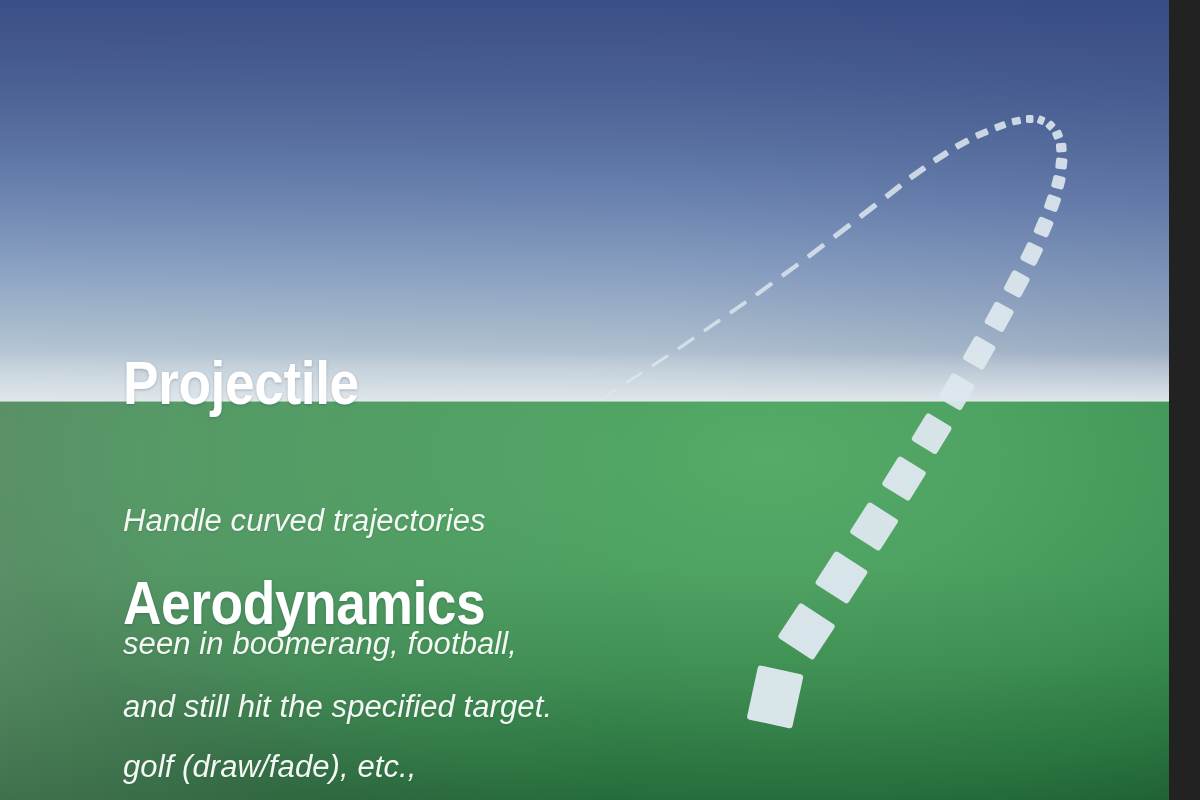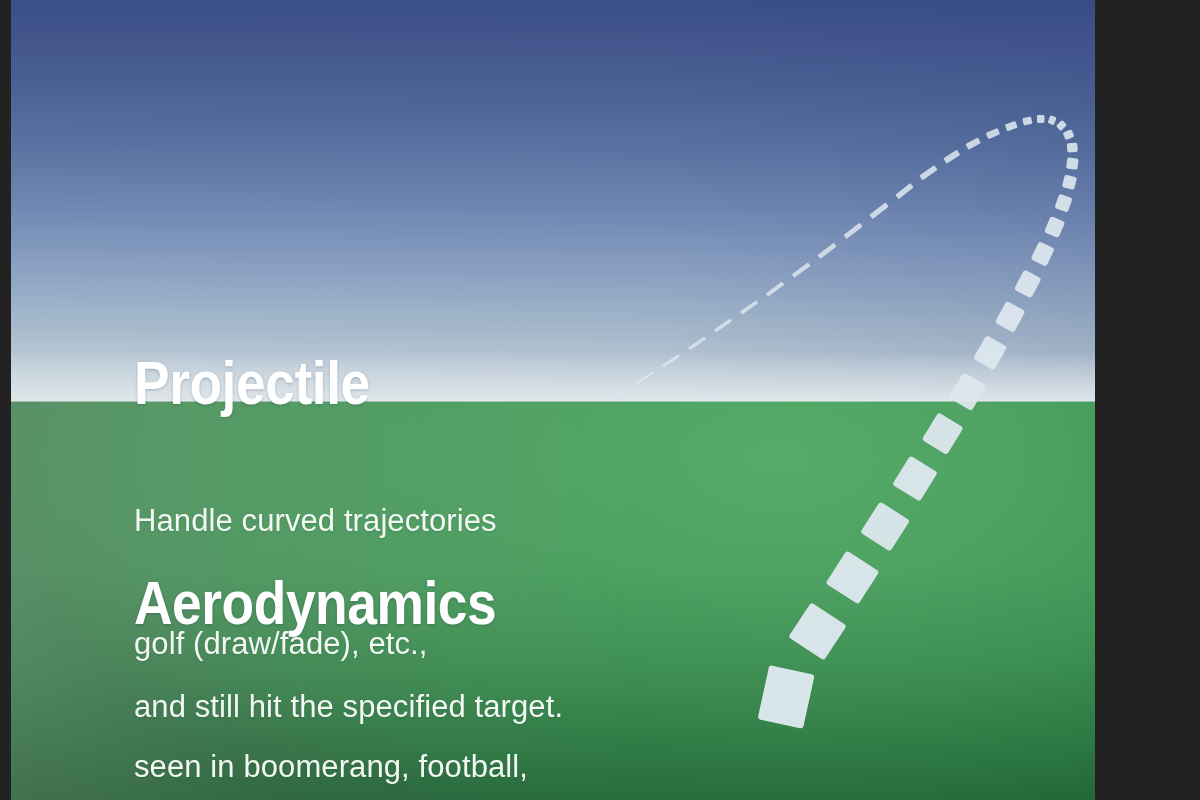--- a/index.html
+++ b/index.html
@@ -2,26 +2,25 @@
 <html><head>
 <meta charset="utf-8">
 <style>
   html, body {
     margin: 0;
     padding: 0;
     background: #222;
   }
   #slide {
     position: relative;
-    width: 1084px;
+    width: 1169px;
     height: 800px;
     overflow: hidden;
     font-family: "Liberation Sans", sans-serif;
     user-select: none;
-    margin-left: 11px;
   }
 
   
   .sky {
     position: absolute;
     left: 0; top: 0;
     width: 1200px;
     height: 402px;
     background:
       linear-gradient(to bottom,
@@ -149,21 +148,21 @@
     color: #f4f8f4;
     font-size: 31px;
     font-weight: 400;
     line-height: 41px;
     letter-spacing: 0.1px;
     white-space: pre;
     text-shadow: 0 1px 2px rgba(30,80,45,0.20);
   }
   #para-1 { top: 418px; }
   #para-2 { top: 604px; }
-  .body-line { display: block; }
+  .body-line { display: block; font-style: italic; }
 </style>
 </head>
 <body>
 
 <div id="slide">
 
   <div class="sky"></div>
   <div class="sky-tint"></div>
   <div class="haze"></div>
 
@@ -218,22 +217,22 @@
   </svg>
 
   <div class="text-block">
     <div class="title">
       <span class="title-line">Projectile</span>
       <span class="title-line">Aerodynamics</span>
     </div>
 
     <div class="body-para" id="para-1">
       <span class="body-line">Handle curved trajectories</span>
+      <span class="body-line">seen in boomerang, football,</span>
       <span class="body-line">golf (draw/fade), etc.,</span>
-      <span class="body-line">seen in boomerang, football,</span>
     </div>
 
     <div class="body-para" id="para-2">
       <span class="body-line">and still hit the specified target.</span>
     </div>
   </div>
 
 </div>
 
 </body></html>

